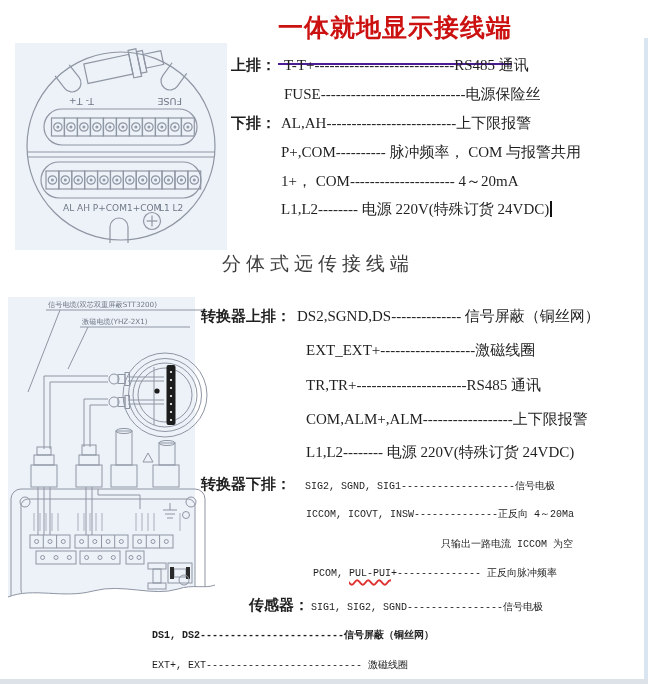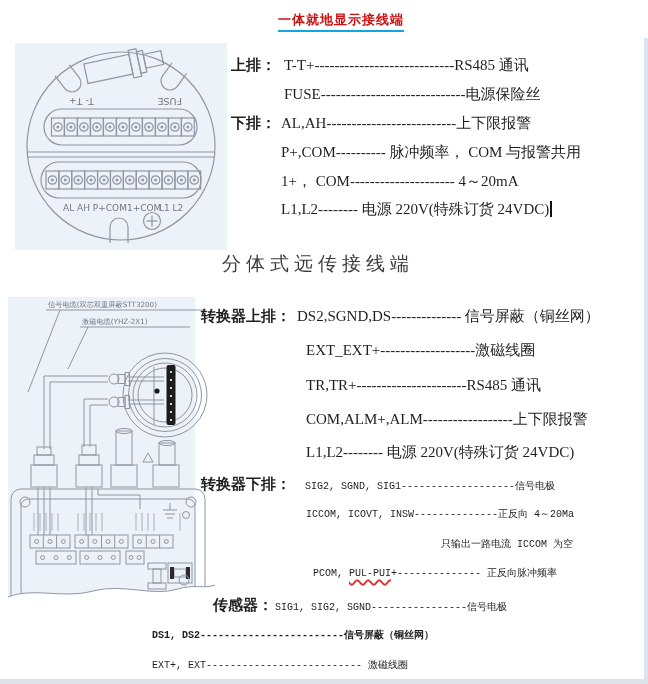--- a/index.html
+++ b/index.html
@@ -1,20 +1,20 @@
 <!DOCTYPE html>
 <html><head>
 <meta charset="utf-8">
 <style>
   html,body{margin:0;padding:0;}
   body{width:648px;height:684px;position:relative;background:#ffffff;overflow:hidden;
        font-family:"Liberation Serif",serif;color:#1f1f1f;}
   .abs{position:absolute;white-space:pre;}
-  .title{font-size:13px;font-weight:bold;color:#cc1111;border-bottom:2px solid #0ea5e9;
-         padding-bottom:1px;letter-spacing:1px;}
+  .title{font-size:25px;font-weight:bold;color:#cc1111;border-bottom:2px solid #4c1d95;
+         padding-bottom:19px;letter-spacing:1px;}
   .subtitle{font-size:19px;letter-spacing:5px;color:#3c3c3c;}
   .serif{font-size:15px;font-family:"Liberation Serif",serif;}
   .mono{font-size:10px;font-family:"Liberation Mono","DejaVu Sans Mono",monospace;}
   .rlabel{font-weight:bold;}
   .lbl-gap{display:inline-block;}
   .wavy{text-decoration-line:underline;text-decoration-style:wavy;
         text-decoration-color:#e03131;text-decoration-thickness:1.5px;text-underline-offset:3px;}
   .caret{display:inline-block;width:1.5px;height:16px;background:#111;vertical-align:-3px;margin-left:1px;}
   .diagram{position:absolute;background:#edf2f8;}
   svg{display:block;}
@@ -234,18 +234,18 @@
 
 <div class="abs serif" style="left:201px;top:307px;"><span class="rlabel" style="margin-right:6px;">转换器上排：</span><span>DS2,SGND,DS-------------- 信号屏蔽（铜丝网）</span></div>
 <div class="abs serif" style="left:306px;top:341px;"><span>EXT_EXT+-------------------激磁线圈</span></div>
 <div class="abs serif" style="left:306px;top:376px;"><span>TR,TR+----------------------RS485 通讯</span></div>
 <div class="abs serif" style="left:306px;top:410px;"><span>COM,ALM+,ALM------------------上下限报警</span></div>
 <div class="abs serif" style="left:306px;top:443px;"><span>L1,L2-------- 电源 220V(特殊订货 24VDC)</span></div>
 <div class="abs" style="left:201px;top:475px;"><span class="serif rlabel" style="margin-right:14px;">转换器下排：</span><span class="mono">SIG2, SGND, SIG1-------------------信号电极</span></div>
 <div class="abs mono" style="left:306px;top:507px;"><span>ICCOM, ICOVT, INSW--------------正反向 4～20Ma</span></div>
 <div class="abs mono" style="left:441px;top:537px;"><span>只输出一路电流 ICCOM 为空</span></div>
 <div class="abs mono" style="left:313px;top:566px;"><span>PCOM, </span><span class="wavy">PUL-PUI</span><span>+-------------- 正反向脉冲频率</span></div>
-<div class="abs" style="left:213px;top:596px;"><span class="serif rlabel" style="margin-right:2px;">传感器：</span><span class="mono">SIG1, SIG2, SGND----------------信号电极</span></div>
+<div class="abs" style="left:213px;top:596px;"><span class="serif rlabel" style="margin-right:2px;margin-left:36px;">传感器：</span><span class="mono">SIG1, SIG2, SGND----------------信号电极</span></div>
 <div class="abs mono" style="left:152px;top:628px;font-weight:bold;"><span>DS1, DS2------------------------信号屏蔽（铜丝网）</span></div>
 <div class="abs mono" style="left:152px;top:658px;"><span>EXT+, EXT-------------------------- 激磁线圈</span></div>
 
 <div class="edge-right"></div>
 <div class="edge-bottom"></div>
 
 </body></html>

